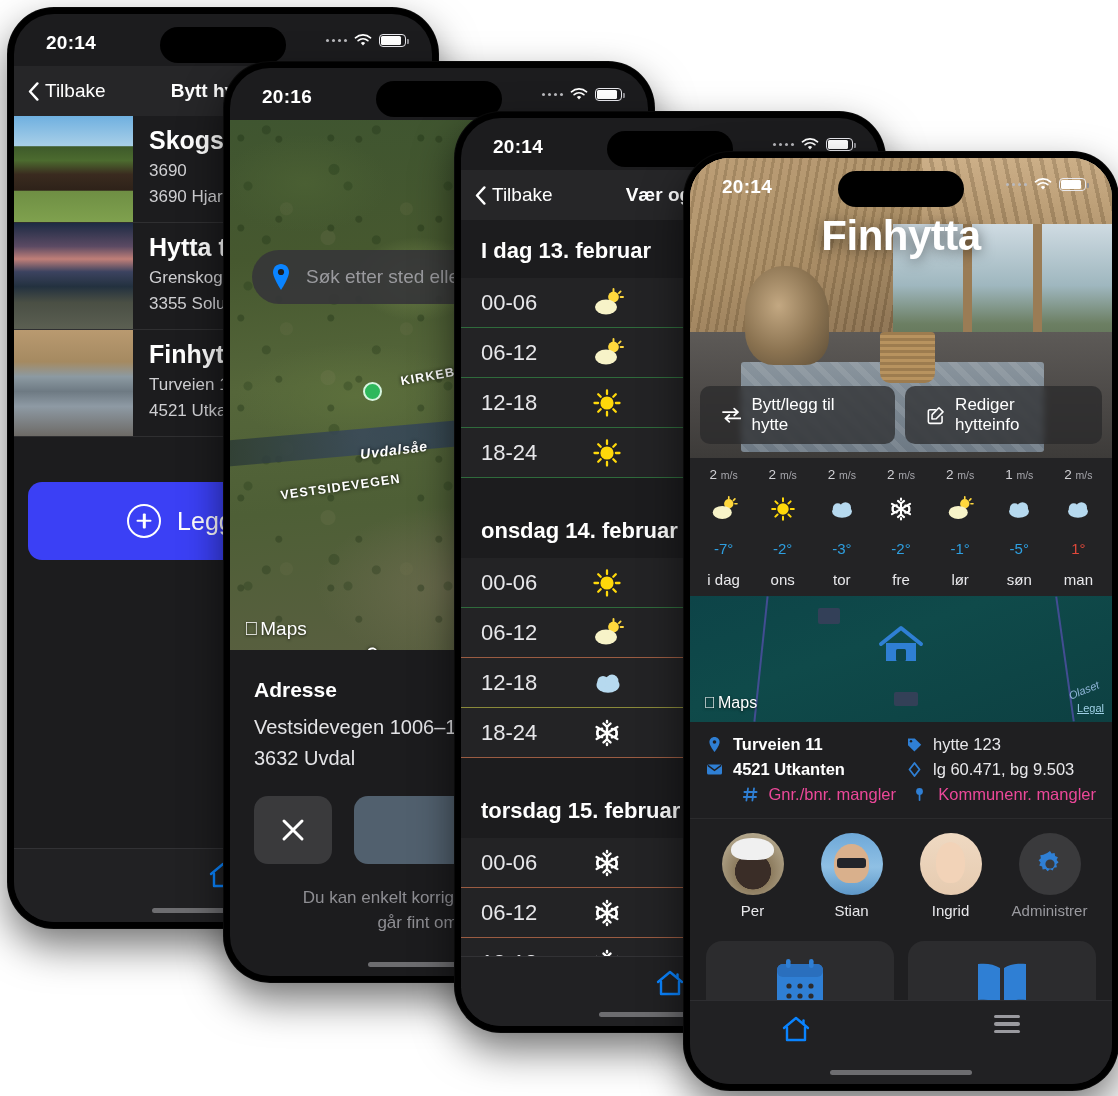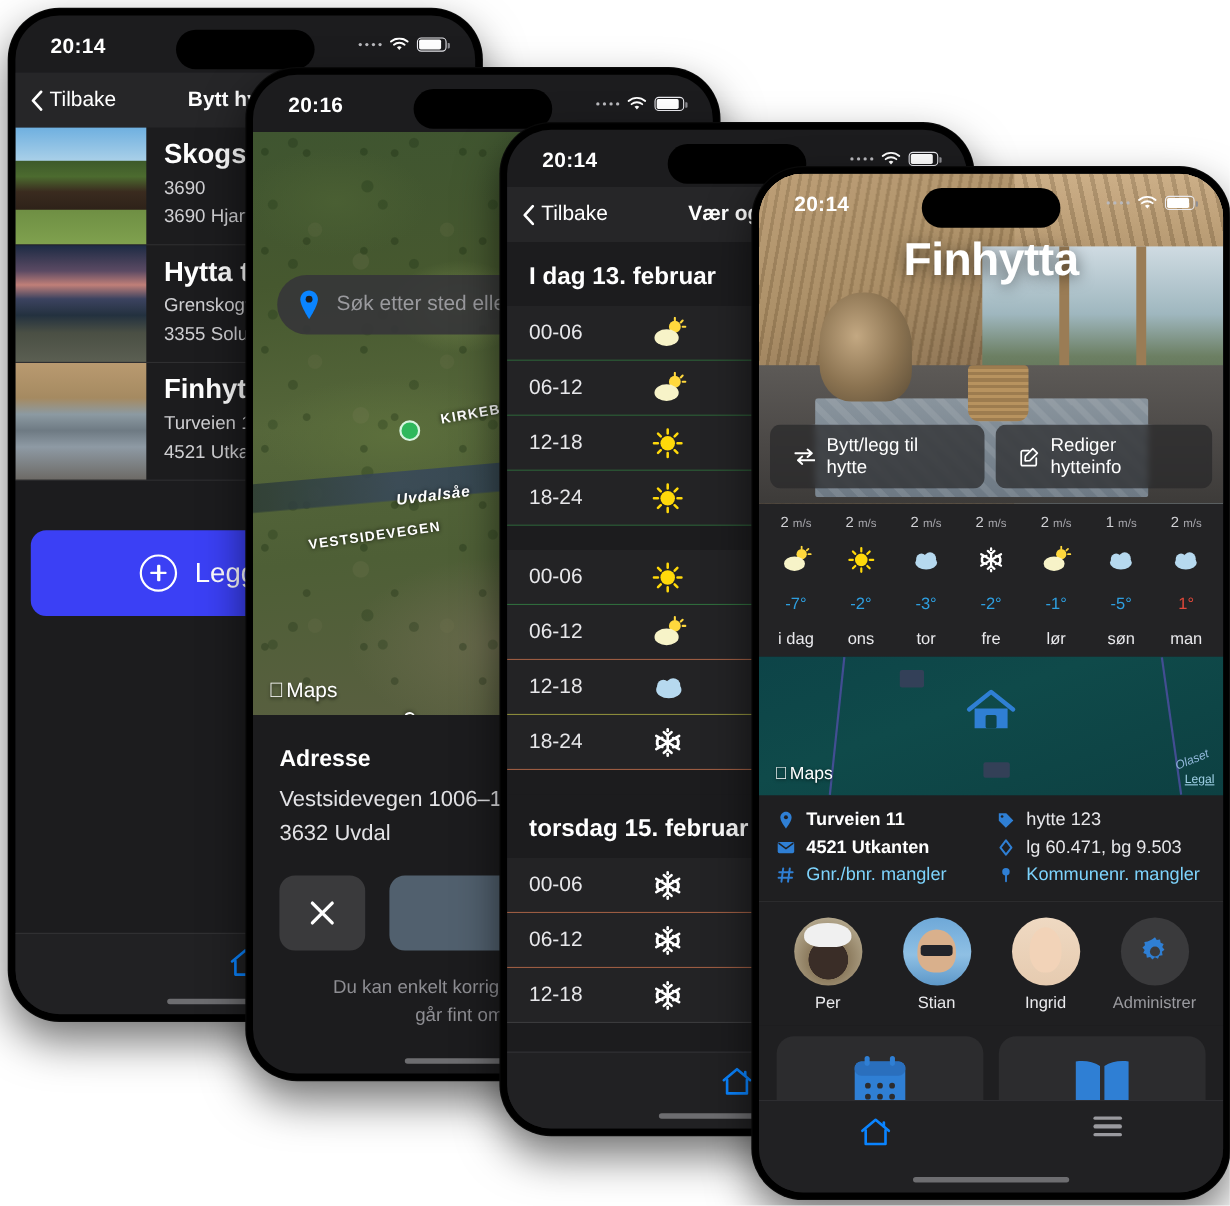--- a/index.html
+++ b/index.html
@@ -184,21 +184,21 @@
   #phone3 { left: 455px; top: 112px; width: 430px; height: 920px; }
   #phone3 .screen { background:#1c1c1e; }
   .wx-sec-head {
     padding: 18px 20px 14px 20px; font-size:22px; font-weight:700; color:#fff;
     background:#1c1c1e;
   }
   .wx-row {
     display:flex; align-items:center; height:50px; padding:0 20px;
     background:#232325;
   }
-  .wx-time { width:90px; font-size:19px; color:#e7e7ea; }
+  .wx-time { width:90px; font-size:22px; color:#e7e7ea; }
   .wx-ico { flex:1; display:flex; justify-content:flex-start; padding-left:20px; }
   .wx-temp { font-size:22px; font-weight:500; color:#2e9fe0; width:70px; text-align:right; }
   .wx-gap { height:22px; background:#1c1c1e; }
 
   
   #phone4 { left: 684px; top: 152px; width: 434px; height: 938px; }
   #phone4 .screen { background:#1c1c1e; }
   .hero {
     position: relative; height: 300px; overflow:hidden;
     background:
@@ -277,21 +277,21 @@
   }
   .mm-name{
     position:absolute; right:12px; bottom:26px; color:#8fb6d8; font-size:11px;
     font-style:italic; transform: rotate(-22deg);
   }
   .info-grid{
     display:grid; grid-template-columns:1fr 1fr; gap:6px 10px;
     padding:13px 16px 14px 16px; background:#1f1f21;
   }
   .info-item{ display:flex; align-items:center; gap:10px; font-size:16.5px; color:#e7e7ea; white-space:nowrap;}
-  .info-item.muted{ color:#7dd3fc; }
+  .info-item.muted{ color:#ec4899;justify-content:flex-end; }
   .info-item b{ font-weight:700; color:#fff; }
   .ico16{ width:17px; height:17px; flex:0 0 17px; }
   .people{
     display:flex; gap:10px; padding:14px 18px 12px 18px; background:#1f1f21;
     border-top:1px solid #2b2b2d;
   }
   .person{ flex:1; display:flex; flex-direction:column; align-items:center; gap:7px; }
   .avatar{ width:62px; height:62px; border-radius:50%; overflow:hidden; position:relative; }
   .av1{ background: radial-gradient(circle at 50% 62%, #3a2d27 0 36%, #8d7c5f 37%, #c9bfa6 100%); }
   .av1::after{ content:''; position:absolute; left:16%; top:8%; width:68%; height:36%;
@@ -558,20 +558,21 @@
               <circle cx="16" cy="15" r="6.6" fill="#ffd90a"></circle>
               <g stroke="#ffd90a" stroke-width="2.3" stroke-linecap="round">
                 <path d="M16 2.5v3.6M16 23.9v3.6M3.5 15h3.6M24.9 15h3.6M7.2 6.2l2.5 2.5M22.3 21.3l2.5 2.5M24.8 6.2l-2.5 2.5M9.7 21.3l-2.5 2.5"></path>
               </g>
             </svg>
         </span>
         <span class="wx-temp">-8°</span>
       </div>
       <div class="wx-gap"></div>
 
+      <div class="wx-sec-head">onsdag 14. februar</div>
       <div class="wx-row" style="border-bottom:1px solid #2f6b3c;">
         <span class="wx-time">00-06</span>
         <span class="wx-ico">
           <svg width="32" height="30" viewBox="0 0 32 30">
               <circle cx="16" cy="15" r="6.6" fill="#ffd90a"></circle>
               <g stroke="#ffd90a" stroke-width="2.3" stroke-linecap="round">
                 <path d="M16 2.5v3.6M16 23.9v3.6M3.5 15h3.6M24.9 15h3.6M7.2 6.2l2.5 2.5M22.3 21.3l2.5 2.5M24.8 6.2l-2.5 2.5M9.7 21.3l-2.5 2.5"></path>
               </g>
             </svg>
         </span>

